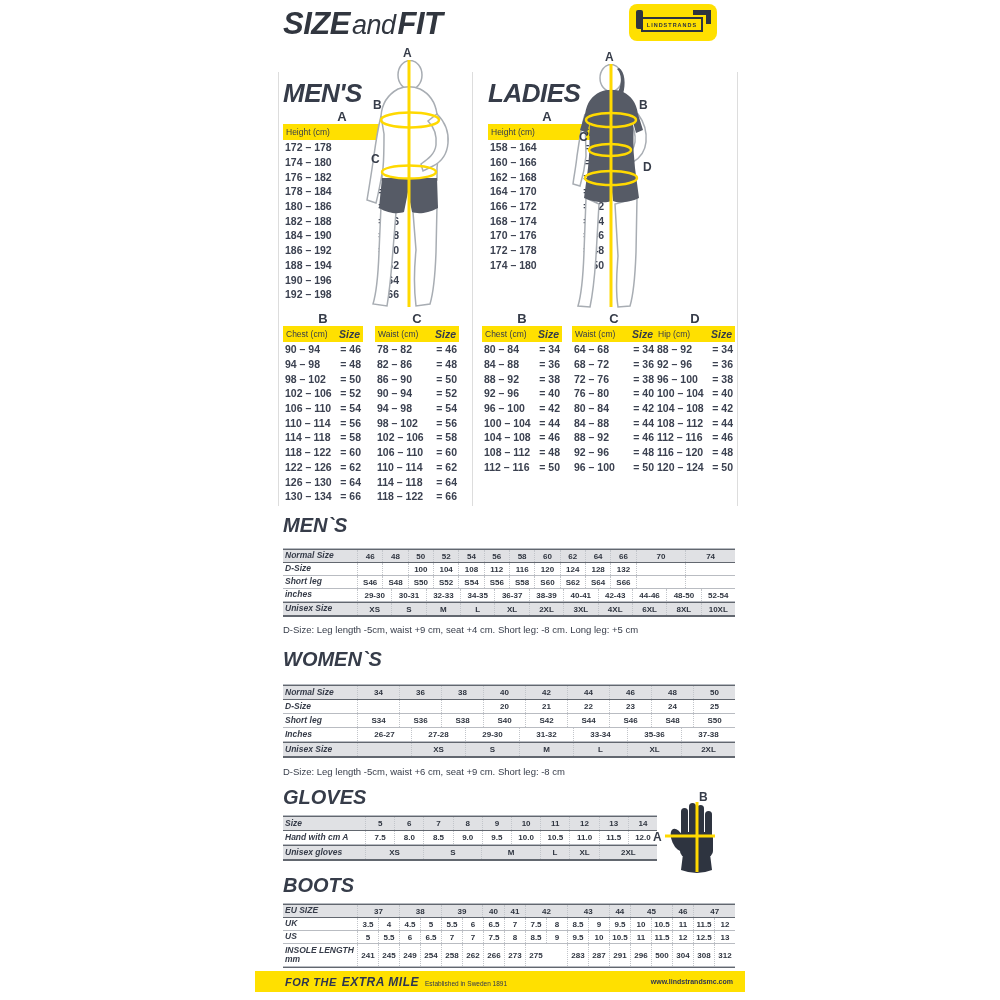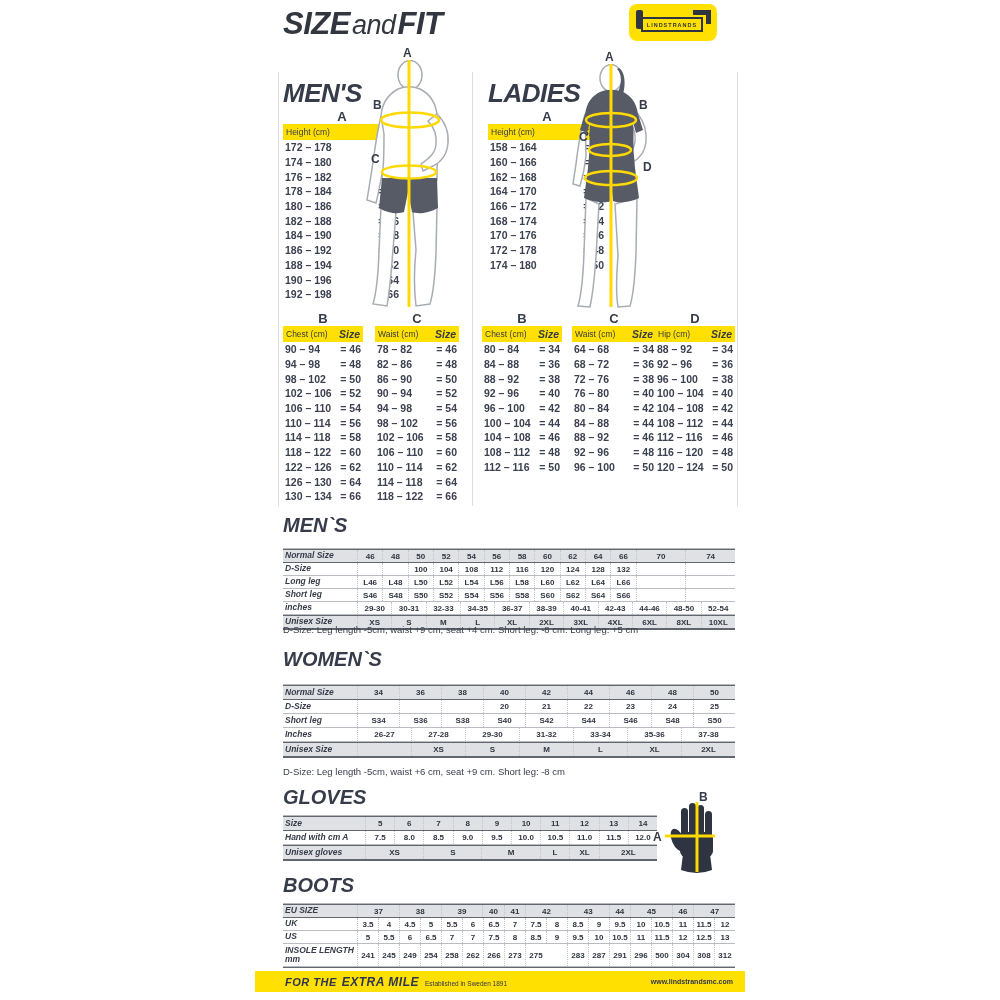--- a/index.html
+++ b/index.html
@@ -474,36 +474,20 @@
         <span class="st-cell" style="flex-grow: 1;">112</span>
         <span class="st-cell" style="flex-grow: 1;">116</span>
         <span class="st-cell" style="flex-grow: 1;">120</span>
         <span class="st-cell" style="flex-grow: 1;">124</span>
         <span class="st-cell" style="flex-grow: 1;">128</span>
         <span class="st-cell" style="flex-grow: 1;">132</span>
         <span class="st-cell" style="flex-grow: 2;"></span>
         <span class="st-cell" style="flex-grow: 2;"></span>
       </div>
       <div class="st-row">
-        <span class="st-label">Long leg</span>
-        <span class="st-cell" style="flex-grow: 1;">L46</span>
-        <span class="st-cell" style="flex-grow: 1;">L48</span>
-        <span class="st-cell" style="flex-grow: 1;">L50</span>
-        <span class="st-cell" style="flex-grow: 1;">L52</span>
-        <span class="st-cell" style="flex-grow: 1;">L54</span>
-        <span class="st-cell" style="flex-grow: 1;">L56</span>
-        <span class="st-cell" style="flex-grow: 1;">L58</span>
-        <span class="st-cell" style="flex-grow: 1;">L60</span>
-        <span class="st-cell" style="flex-grow: 1;">L62</span>
-        <span class="st-cell" style="flex-grow: 1;">L64</span>
-        <span class="st-cell" style="flex-grow: 1;">L66</span>
-        <span class="st-cell" style="flex-grow: 2;"></span>
-        <span class="st-cell" style="flex-grow: 2;"></span>
-      </div>
-      <div class="st-row">
         <span class="st-label">Short leg</span>
         <span class="st-cell" style="flex-grow: 1;">S46</span>
         <span class="st-cell" style="flex-grow: 1;">S48</span>
         <span class="st-cell" style="flex-grow: 1;">S50</span>
         <span class="st-cell" style="flex-grow: 1;">S52</span>
         <span class="st-cell" style="flex-grow: 1;">S54</span>
         <span class="st-cell" style="flex-grow: 1;">S56</span>
         <span class="st-cell" style="flex-grow: 1;">S58</span>
         <span class="st-cell" style="flex-grow: 1;">S60</span>
         <span class="st-cell" style="flex-grow: 1;">S62</span>

